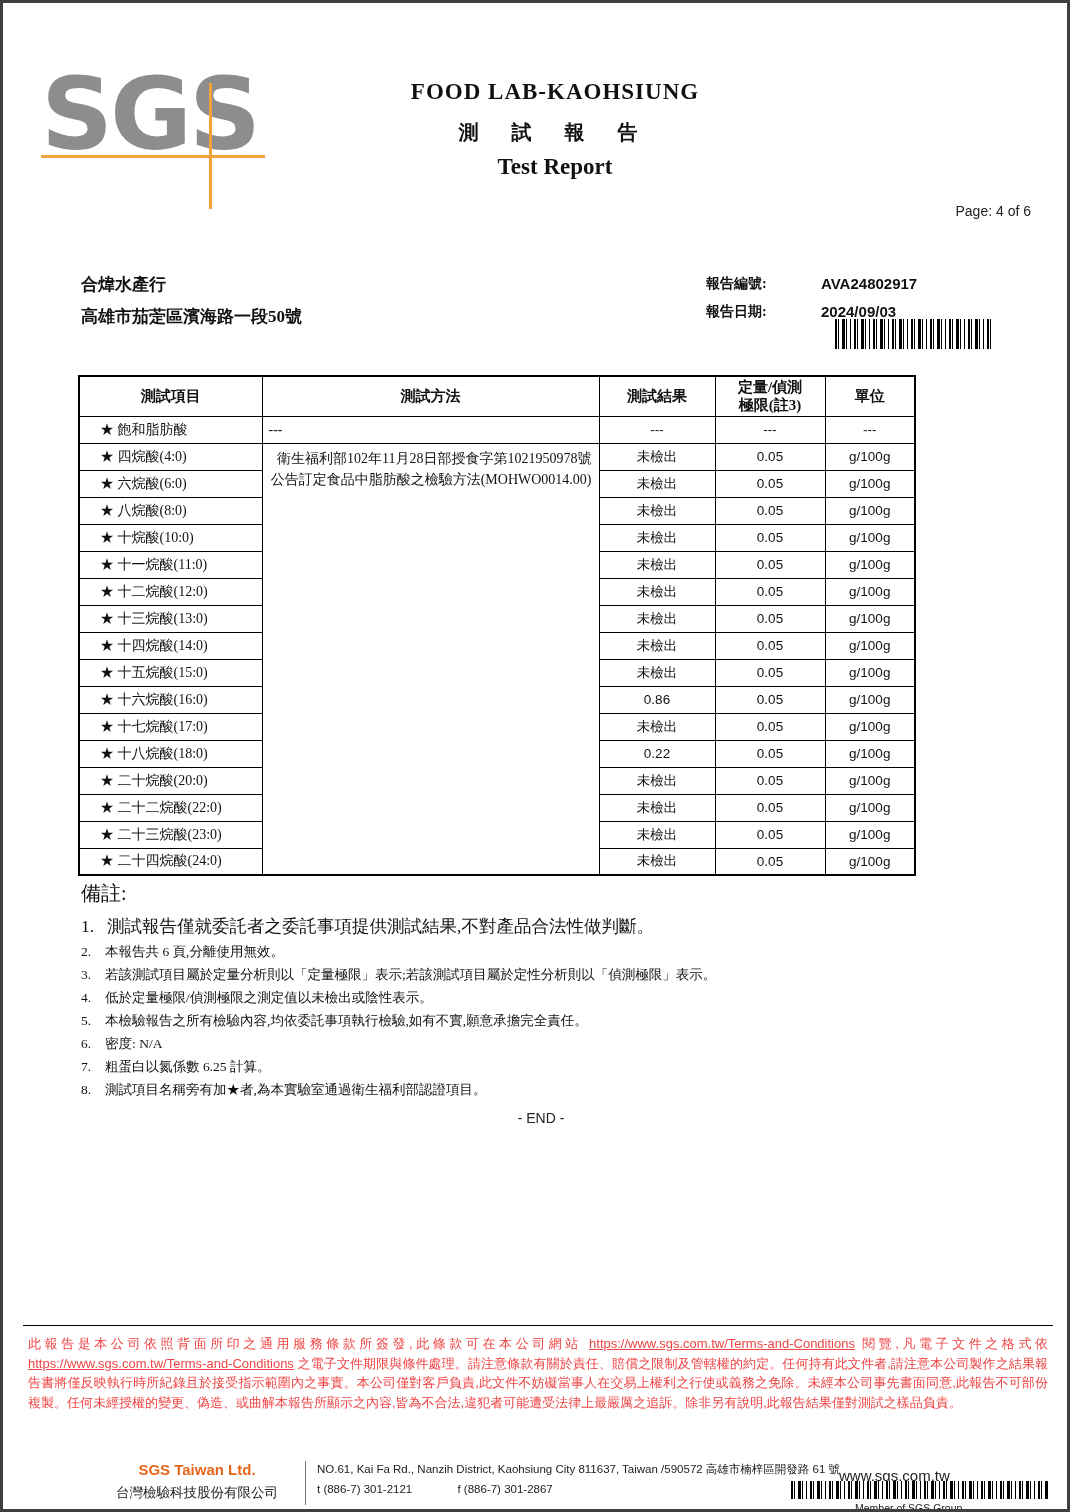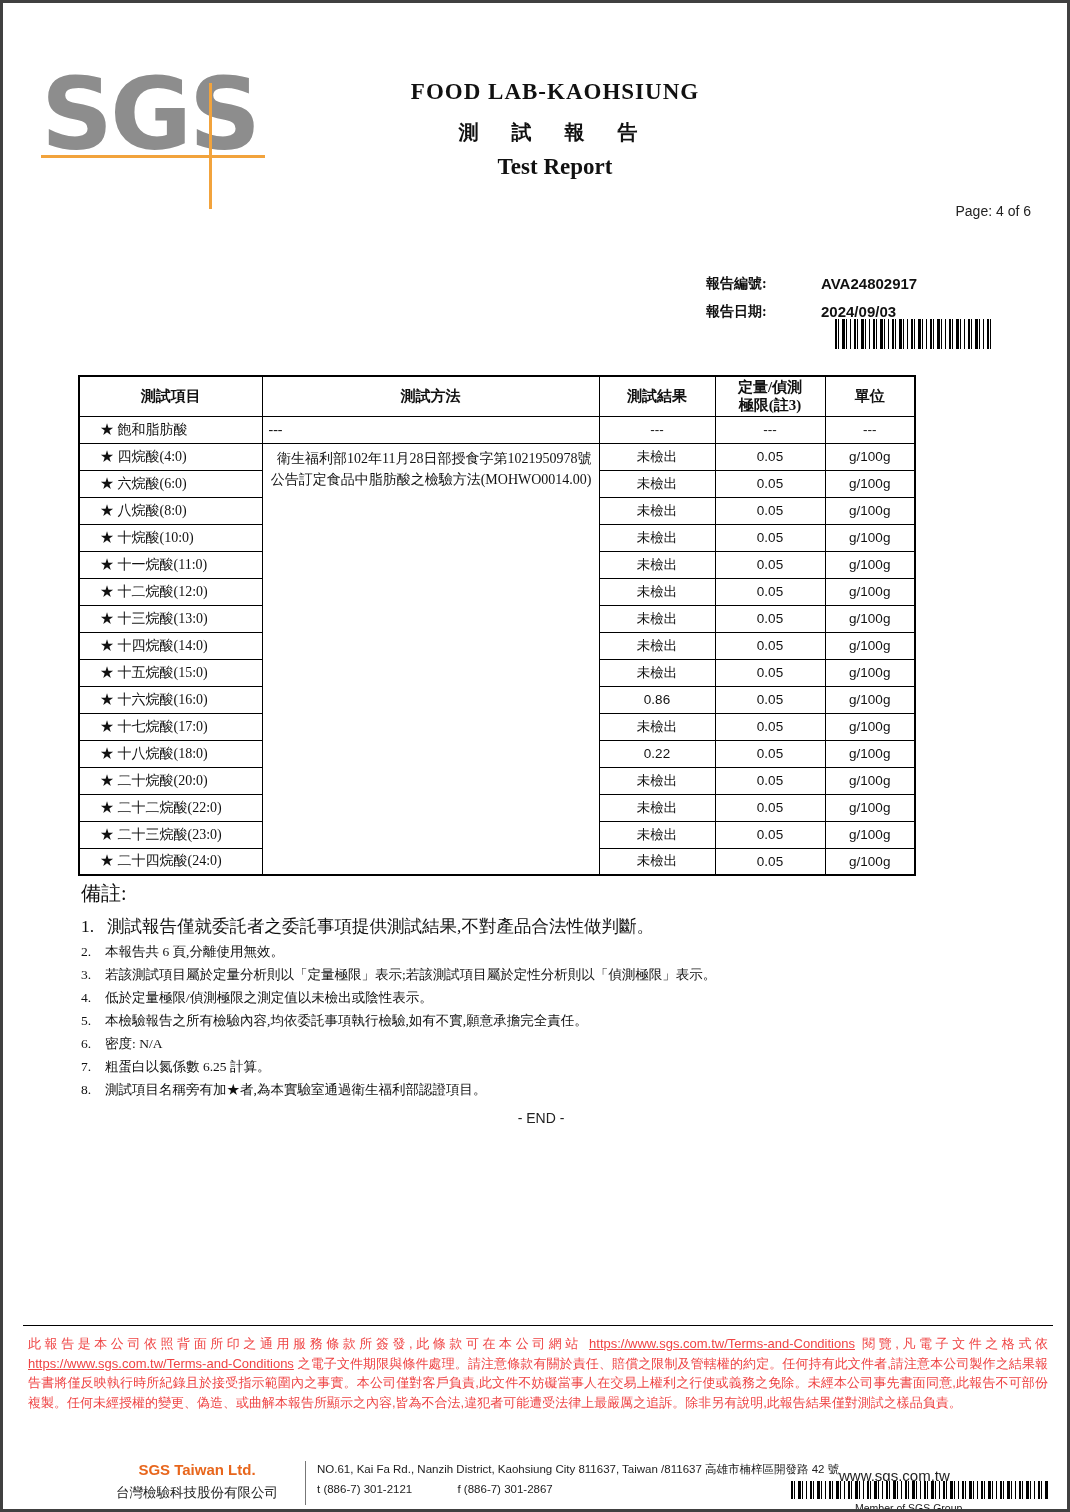--- a/index.html
+++ b/index.html
@@ -116,20 +116,24 @@
     <div class="logo-vline"></div>
   </div>
 
   <div class="titles">
     <div class="title-en">FOOD LAB-KAOHSIUNG</div>
     <div class="report-zh">測 試 報 告</div>
     <div class="report-en">Test Report</div>
   </div>
   <div class="page-indicator">Page: 4 of 6</div>
 
+  <div class="client">
+    <div class="client-name">合煒水產行</div>
+    <div class="client-addr">高雄市茄萣區濱海路一段50號</div>
+  </div>
 
   <div class="report-meta">
     <div class="meta-row">
       <span class="meta-label">報告編號:</span>
       <span class="meta-value">AVA24802917</span>
     </div>
     <div class="meta-row">
       <span class="meta-label">報告日期:</span>
       <span class="meta-value">2024/09/03</span>
     </div>
@@ -303,21 +307,21 @@
 
   <div class="footer-rule"></div>
   <div class="legal"><span>此報告是本公司依照背面所印之通用服務條款所簽發,此條款可在本公司網站 </span><span class="legal-link">https://www.sgs.com.tw/Terms-and-Conditions</span><span> 閱覽,凡電子文件之格式依 </span><span class="legal-link">https://www.sgs.com.tw/Terms-and-Conditions</span><span> 之電子文件期限與條件處理。請注意條款有關於責任、賠償之限制及管轄權的約定。任何持有此文件者,請注意本公司製作之結果報告書將僅反映執行時所紀錄且於接受指示範圍內之事實。本公司僅對客戶負責,此文件不妨礙當事人在交易上權利之行使或義務之免除。未經本公司事先書面同意,此報告不可部份複製。任何未經授權的變更、偽造、或曲解本報告所顯示之內容,皆為不合法,違犯者可能遭受法律上最嚴厲之追訴。除非另有說明,此報告結果僅對測試之樣品負責。</span></div>
 
   <div class="company">
     <div class="company-en">SGS Taiwan Ltd.</div>
     <div class="company-zh">台灣檢驗科技股份有限公司</div>
   </div>
   <div class="company-divider"></div>
   <div class="address">
-    <div>NO.61, Kai Fa Rd., Nanzih District, Kaohsiung City 811637, Taiwan /811637 高雄市楠梓區開發路 42 號</div>
+    <div>NO.61, Kai Fa Rd., Nanzih District, Kaohsiung City 811637, Taiwan /590572 高雄市楠梓區開發路 61 號</div>
     <div>
       <span class="tel">t (886-7) 301-2121</span>
       <span class="fax">f (886-7) 301-2867</span>
     </div>
   </div>
   <div class="website">www.sgs.com.tw</div>
   <div class="barcode barcode-bottom"></div>
   <div class="member">Member of SGS Group</div>
 
 </div>

